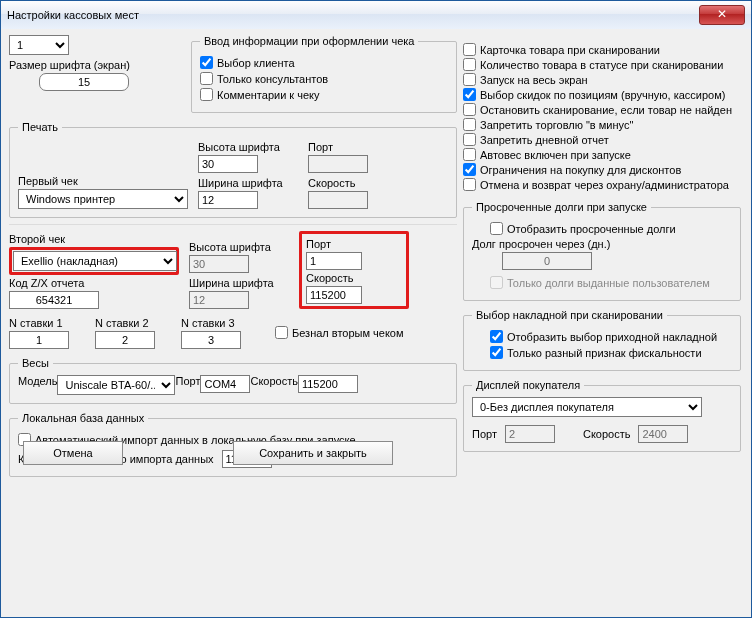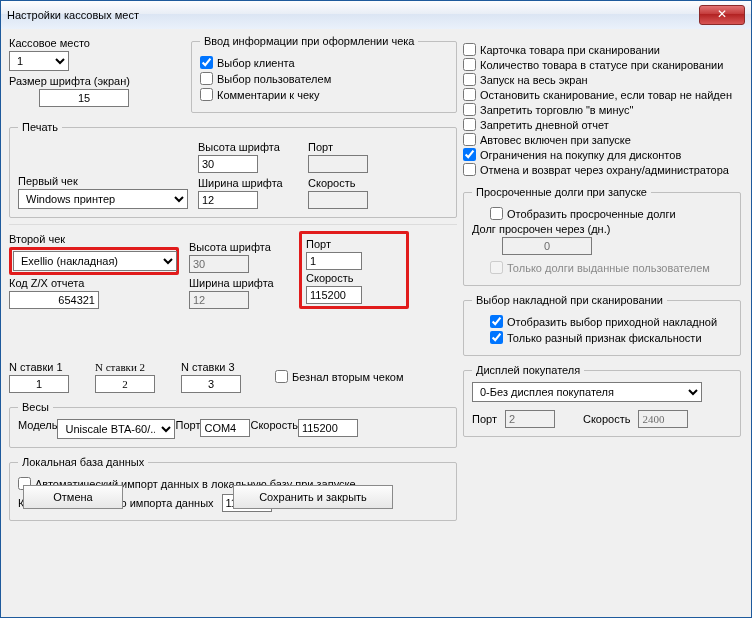--- a/index.html
+++ b/index.html
@@ -39,37 +39,36 @@
       <span>✕</span>
     </div>
   </div>
 
   <div class="body">
 
     <div class="col-left">
 
       <div class="row" style="align-items:flex-start;gap:14px;">
         <div class="stack" style="width:168px;">
-          <label class="lbl">Кассовое место</label>
           <select class="sel" style="width:60px;">
             <option>1</option>
           </select>
           <label class="lbl" style="margin-top:4px;">Размер шрифта (экран)</label>
-          <input class="txt center" style="width: 90px; margin-left: 30px;" value="15">
+          <input class="txt center" style="width: 90px; margin-left: 30px; border-radius: 7px;" value="15">
         </div>
 
         <fieldset style="flex:1;">
           <legend>Ввод информации при оформлении чека</legend>
           <div class="chk">
               <input type="checkbox" checked="" style="">
               <span>Выбор клиента</span>
             </div>
           <div class="chk">
               <input type="checkbox" style="">
-              <span>Выбор пользователем</span>
+              <span>Только консультантов</span>
             </div>
           <div class="chk">
               <input type="checkbox" style="">
               <span>Комментарии к чеку</span>
             </div>
         </fieldset>
       </div>
 
       <div class="sep"></div>
 
@@ -99,21 +98,21 @@
       <div style="height:6px;border-top:1px solid #dcdcdc;margin-top:6px;"></div>
 
       <div>
         <div class="row">
           <div class="stack" style="width:170px;">
             <label class="lbl">Второй чек</label>
             <span class="hlwrap hl">
               <select class="sel" style="width:164px;"><option>Exellio (накладная)</option></select>
             </span>
             <label class="lbl" style="margin-top:2px;">Код Z/X отчета</label>
-            <input class="txt center" style="width: 90px; text-align: right;" value="654321">
+            <input class="txt center" style="width: 90px;" value="654321">
           </div>
           <div class="stack" style="width:100px;">
             <label class="lbl">Высота шрифта</label>
             <input class="txt" style="width: 60px;" disabled="" value="30">
             <label class="lbl" style="margin-top:4px;">Ширина шрифта</label>
             <input class="txt" style="width: 60px;" disabled="" value="12">
           </div>
           <div class="stack" style="width:110px;">
             <span class="hlwrap hl" style="padding:2px 4px;">
               <span class="stack">
@@ -124,25 +123,25 @@
               </span>
             </span>
           </div>
         </div>
 
         <div class="row" style="margin-top:6px;gap:16px;align-items:flex-end;">
           <div class="stack" style="width:70px;">
             <label class="lbl">N ставки 1</label>
             <input class="txt center" style="width: 60px;" value="1">
           </div>
-          <div class="stack" style="width:70px;font-family:Liberation Serif, serif;">
+          <div class="stack" style="width:70px;">
             <label class="lbl">N ставки 2</label>
             <input class="txt center" style="width: 60px;" value="2">
           </div>
-          <div class="stack" style="width:70px;margin-top:44px;">
+          <div class="stack" style="width:70px;">
             <label class="lbl">N ставки 3</label>
             <input class="txt center" style="width: 60px;" value="3">
           </div>
           <div class="chk" style="margin-left:8px;margin-bottom:10px;">
               <input type="checkbox" style="">
               <span>Безнал вторым чеком</span>
             </div>
         </div>
       </div>
 
@@ -187,20 +186,24 @@
         </div>
       <div class="rcheck chk">
           <input type="checkbox" style="">
           <span>Количество товара в статусе при сканировании</span>
         </div>
       <div class="rcheck chk">
           <input type="checkbox" style="">
           <span>Запуск на весь экран</span>
         </div>
       <div class="rcheck chk">
+          <input type="checkbox" checked="" style="">
+          <span>Выбор скидок по позициям (вручную, кассиром)</span>
+        </div>
+      <div class="rcheck chk">
           <input type="checkbox" style="">
           <span>Остановить сканирование, если товар не найден</span>
         </div>
       <div class="rcheck chk">
           <input type="checkbox" style="">
           <span>Запретить торговлю "в минус"</span>
         </div>
       <div class="rcheck chk">
           <input type="checkbox" style="">
           <span>Запретить дневной отчет</span>
@@ -250,19 +253,19 @@
 
       <div class="sep"></div>
 
       <fieldset>
         <legend>Дисплей покупателя</legend>
         <select class="sel" style="width:230px;"><option>0-Без дисплея покупателя</option></select>
         <div class="row" style="align-items:center;gap:8px;margin-top:8px;">
           <span>Порт</span>
           <input class="txt" style="width: 50px;" disabled="" value="2">
           <span style="margin-left:20px;">Скорость</span>
-          <input class="txt" style="width: 50px; font-family: Liberation Serif, serif;" disabled="" value="2400">
+          <input class="txt" style="width: 50px;" disabled="" value="2400">
         </div>
       </fieldset>
     </div>
 
   </div>
 </div>
 
 </body></html>

